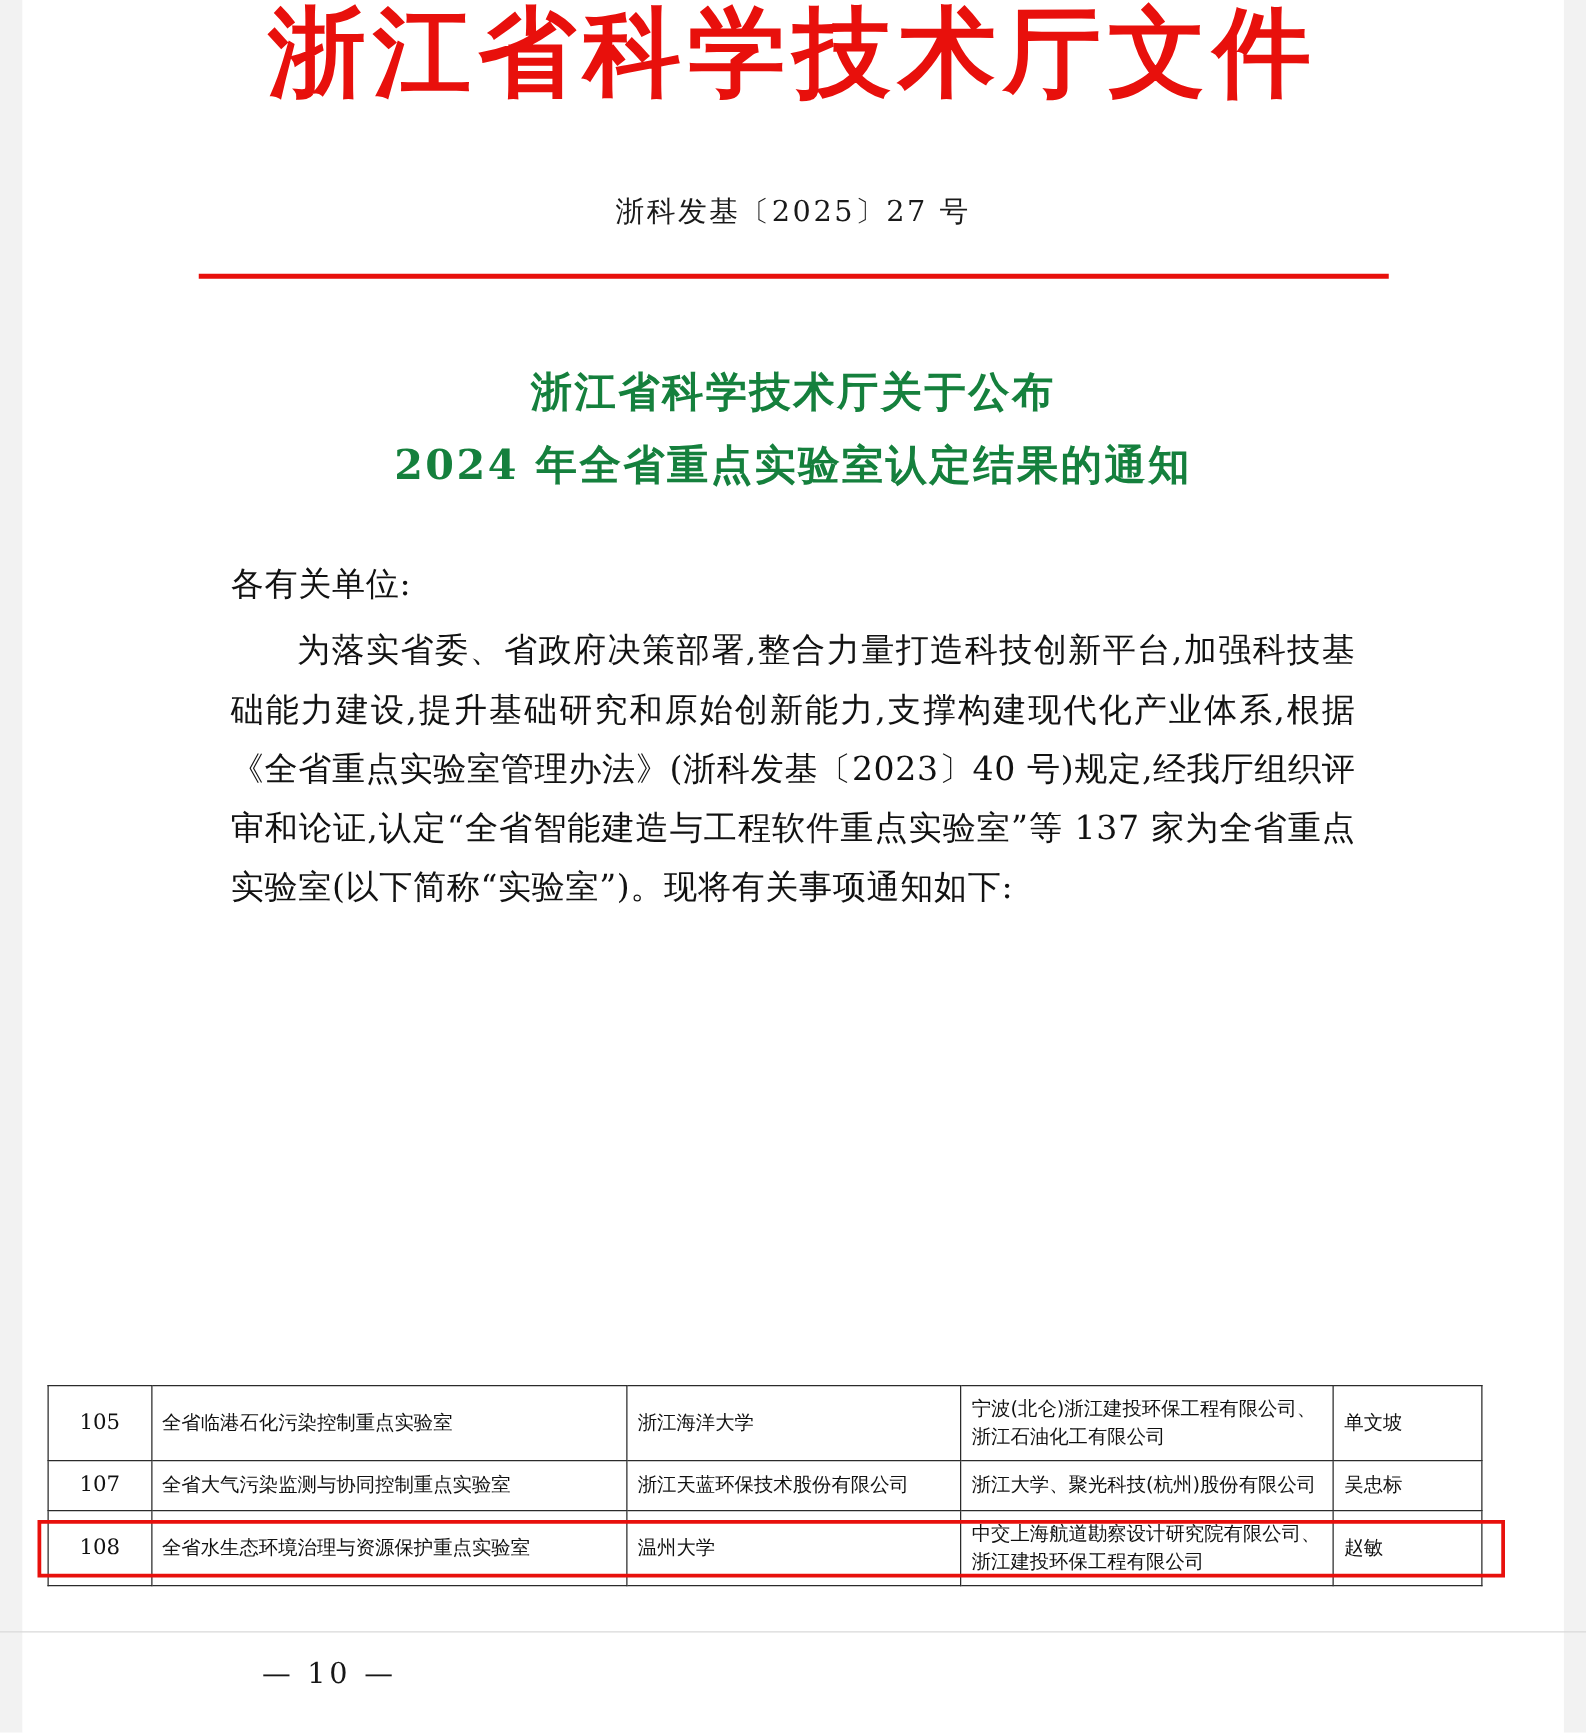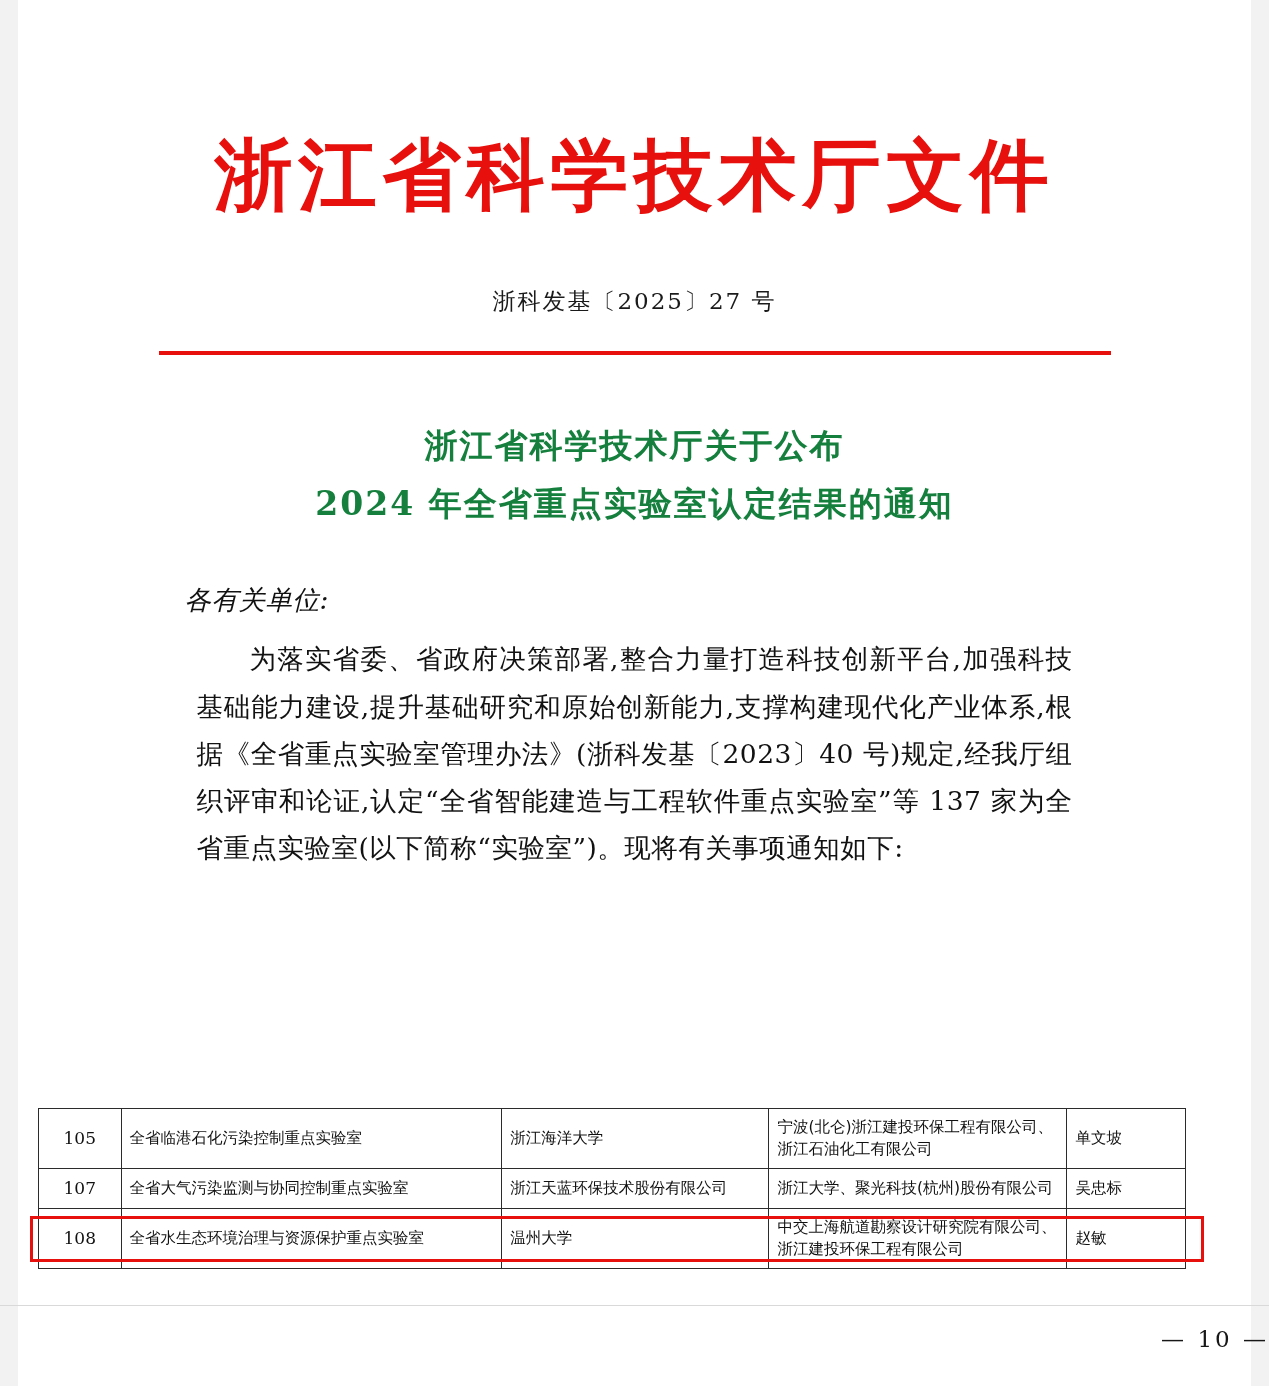--- a/index.html
+++ b/index.html
@@ -27,21 +27,20 @@
     left: 18px;
     right: 18px;
     top: 0;
     bottom: 0;
     background: #ffffff;
   }
 
   
   .masthead {
     text-align: center;
-    padding-top: 132px;
   }
   .masthead-title {
     color: #e8100c;
     font-family: "DejaVu Serif", "Liberation Serif", serif;
     font-weight: bold;
     font-size: 78px;
     letter-spacing: 6px;
     line-height: 1.1;
     white-space: nowrap;
   }
@@ -80,24 +79,23 @@
   .body-text {
     margin: 44px auto 0 auto;
     width: 900px;
     font-size: 26.5px;
     line-height: 1.78;
     letter-spacing: 0.5px;
     color: #121212;
   }
   .salutation {
     margin: 0 0 6px 0;
-    font-style: italic;
   }
   .para {
-    margin: 12px;
+    margin: 0;
     text-indent: 2em;
     text-align: justify;
   }
 
   
   .table-wrap {
     position: absolute;
     left: 38px;
     top: 1108px;
     width: 1148px;
@@ -146,21 +144,21 @@
     box-sizing: border-box;
     pointer-events: none;
   }
 
   
   .footer {
     position: absolute;
     left: 16px;
     right: 0;
     top: 1326px;
-    text-align: right;
+    text-align: center;
     padding-left: 32px;
   }
   .page-number {
     display: inline-block;
     margin-left: -790px;
     font-size: 23px;
     letter-spacing: 3px;
     color: #171717;
     font-family: "DejaVu Serif", "Liberation Serif", serif;
   }

